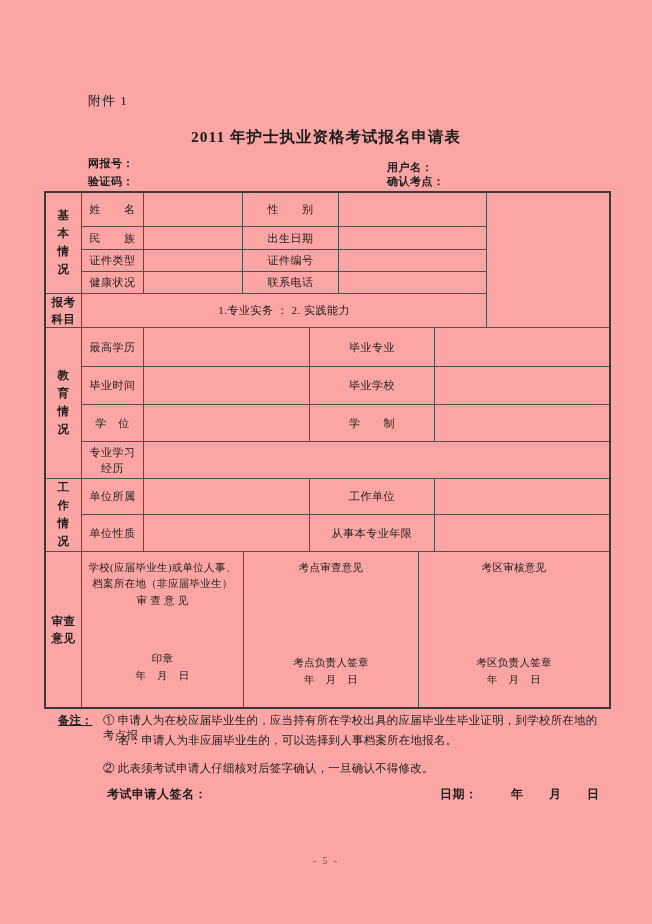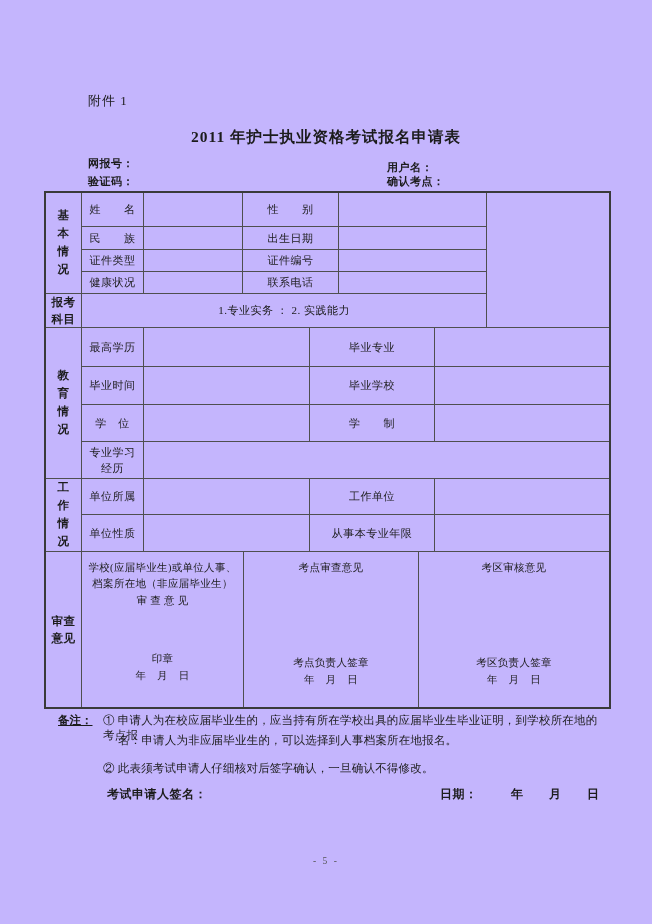--- a/index.html
+++ b/index.html
@@ -1,19 +1,19 @@
 <!DOCTYPE html>
 <html><head>
 <meta charset="utf-8">
 <style>
   html,body{margin:0;padding:0;background:#e8e8e8;}
   .page{
     position:relative;
     width:652px;height:924px;
-    background:#c4b5fd;
+    background:#fca5a5;
     font-family:"Liberation Serif","DejaVu Serif",serif;
     color:#1c1c1c;
     overflow:hidden;
   }
   .abs{position:absolute;}
   .attachment{font-size:13px;letter-spacing:1px;}
   .doc-title{
     left:0;right:0;top:127px;text-align:center;
     font-size:15.5px;font-weight:bold;letter-spacing:1px;
   }

